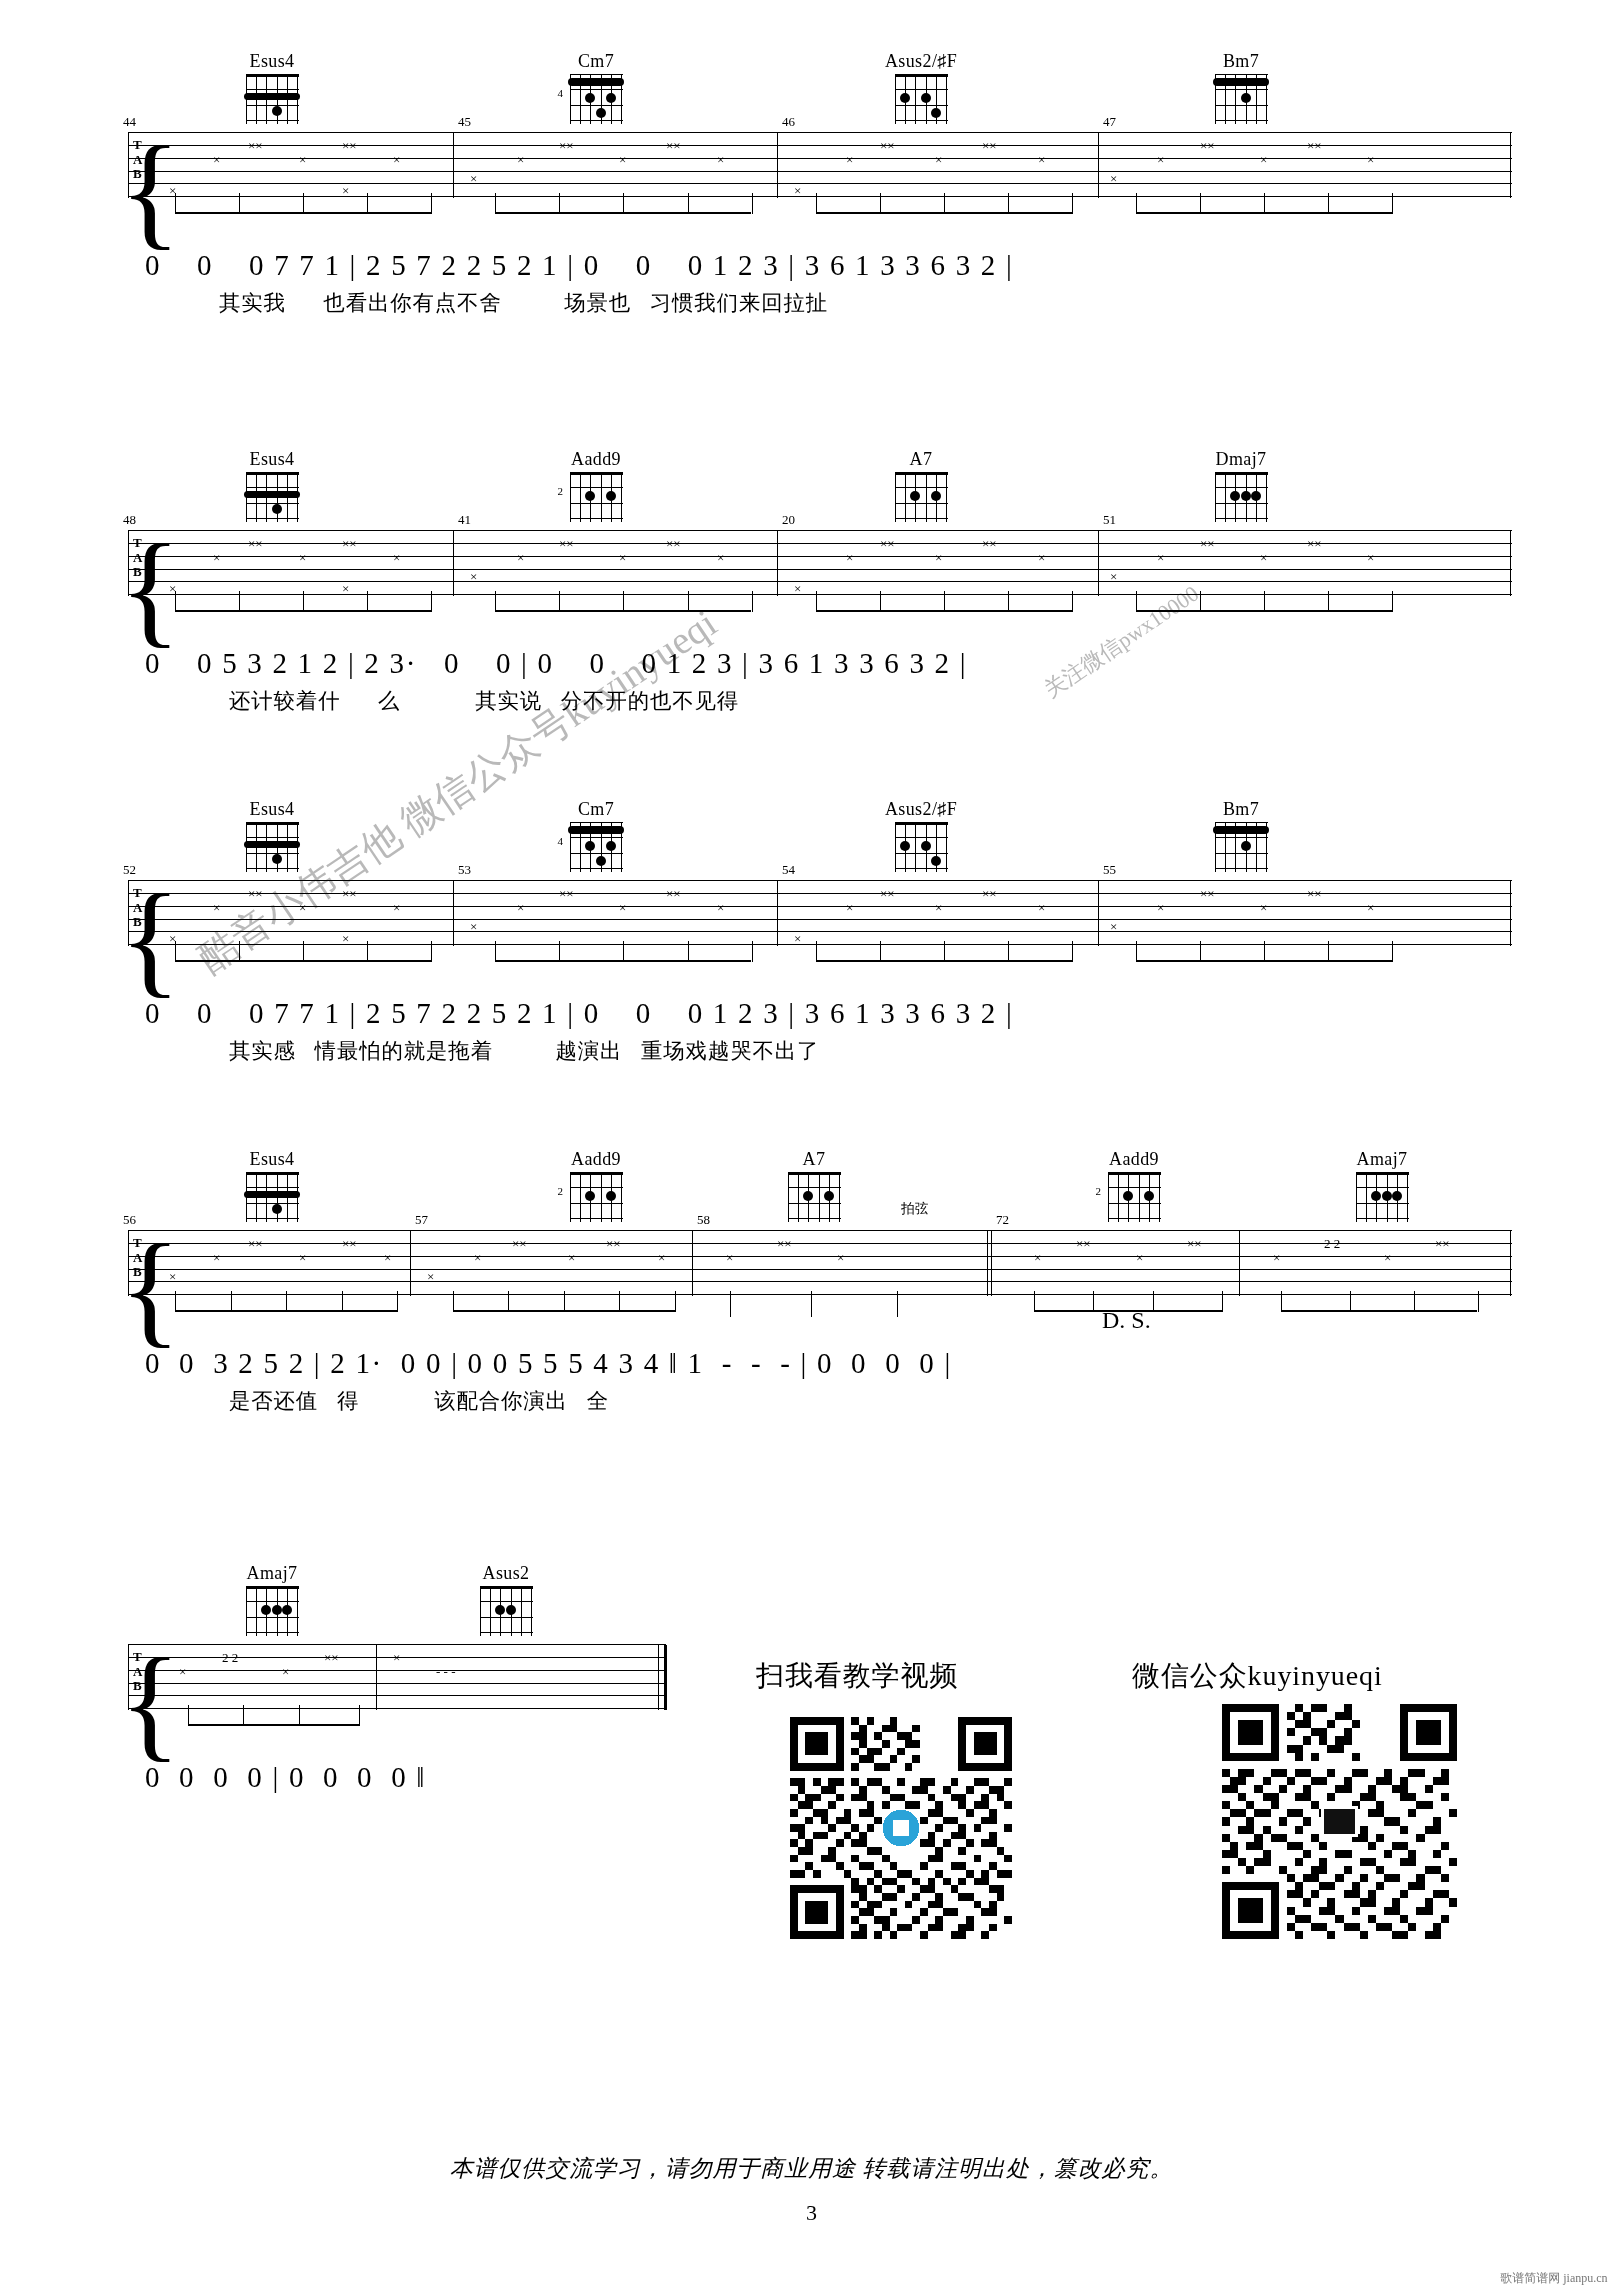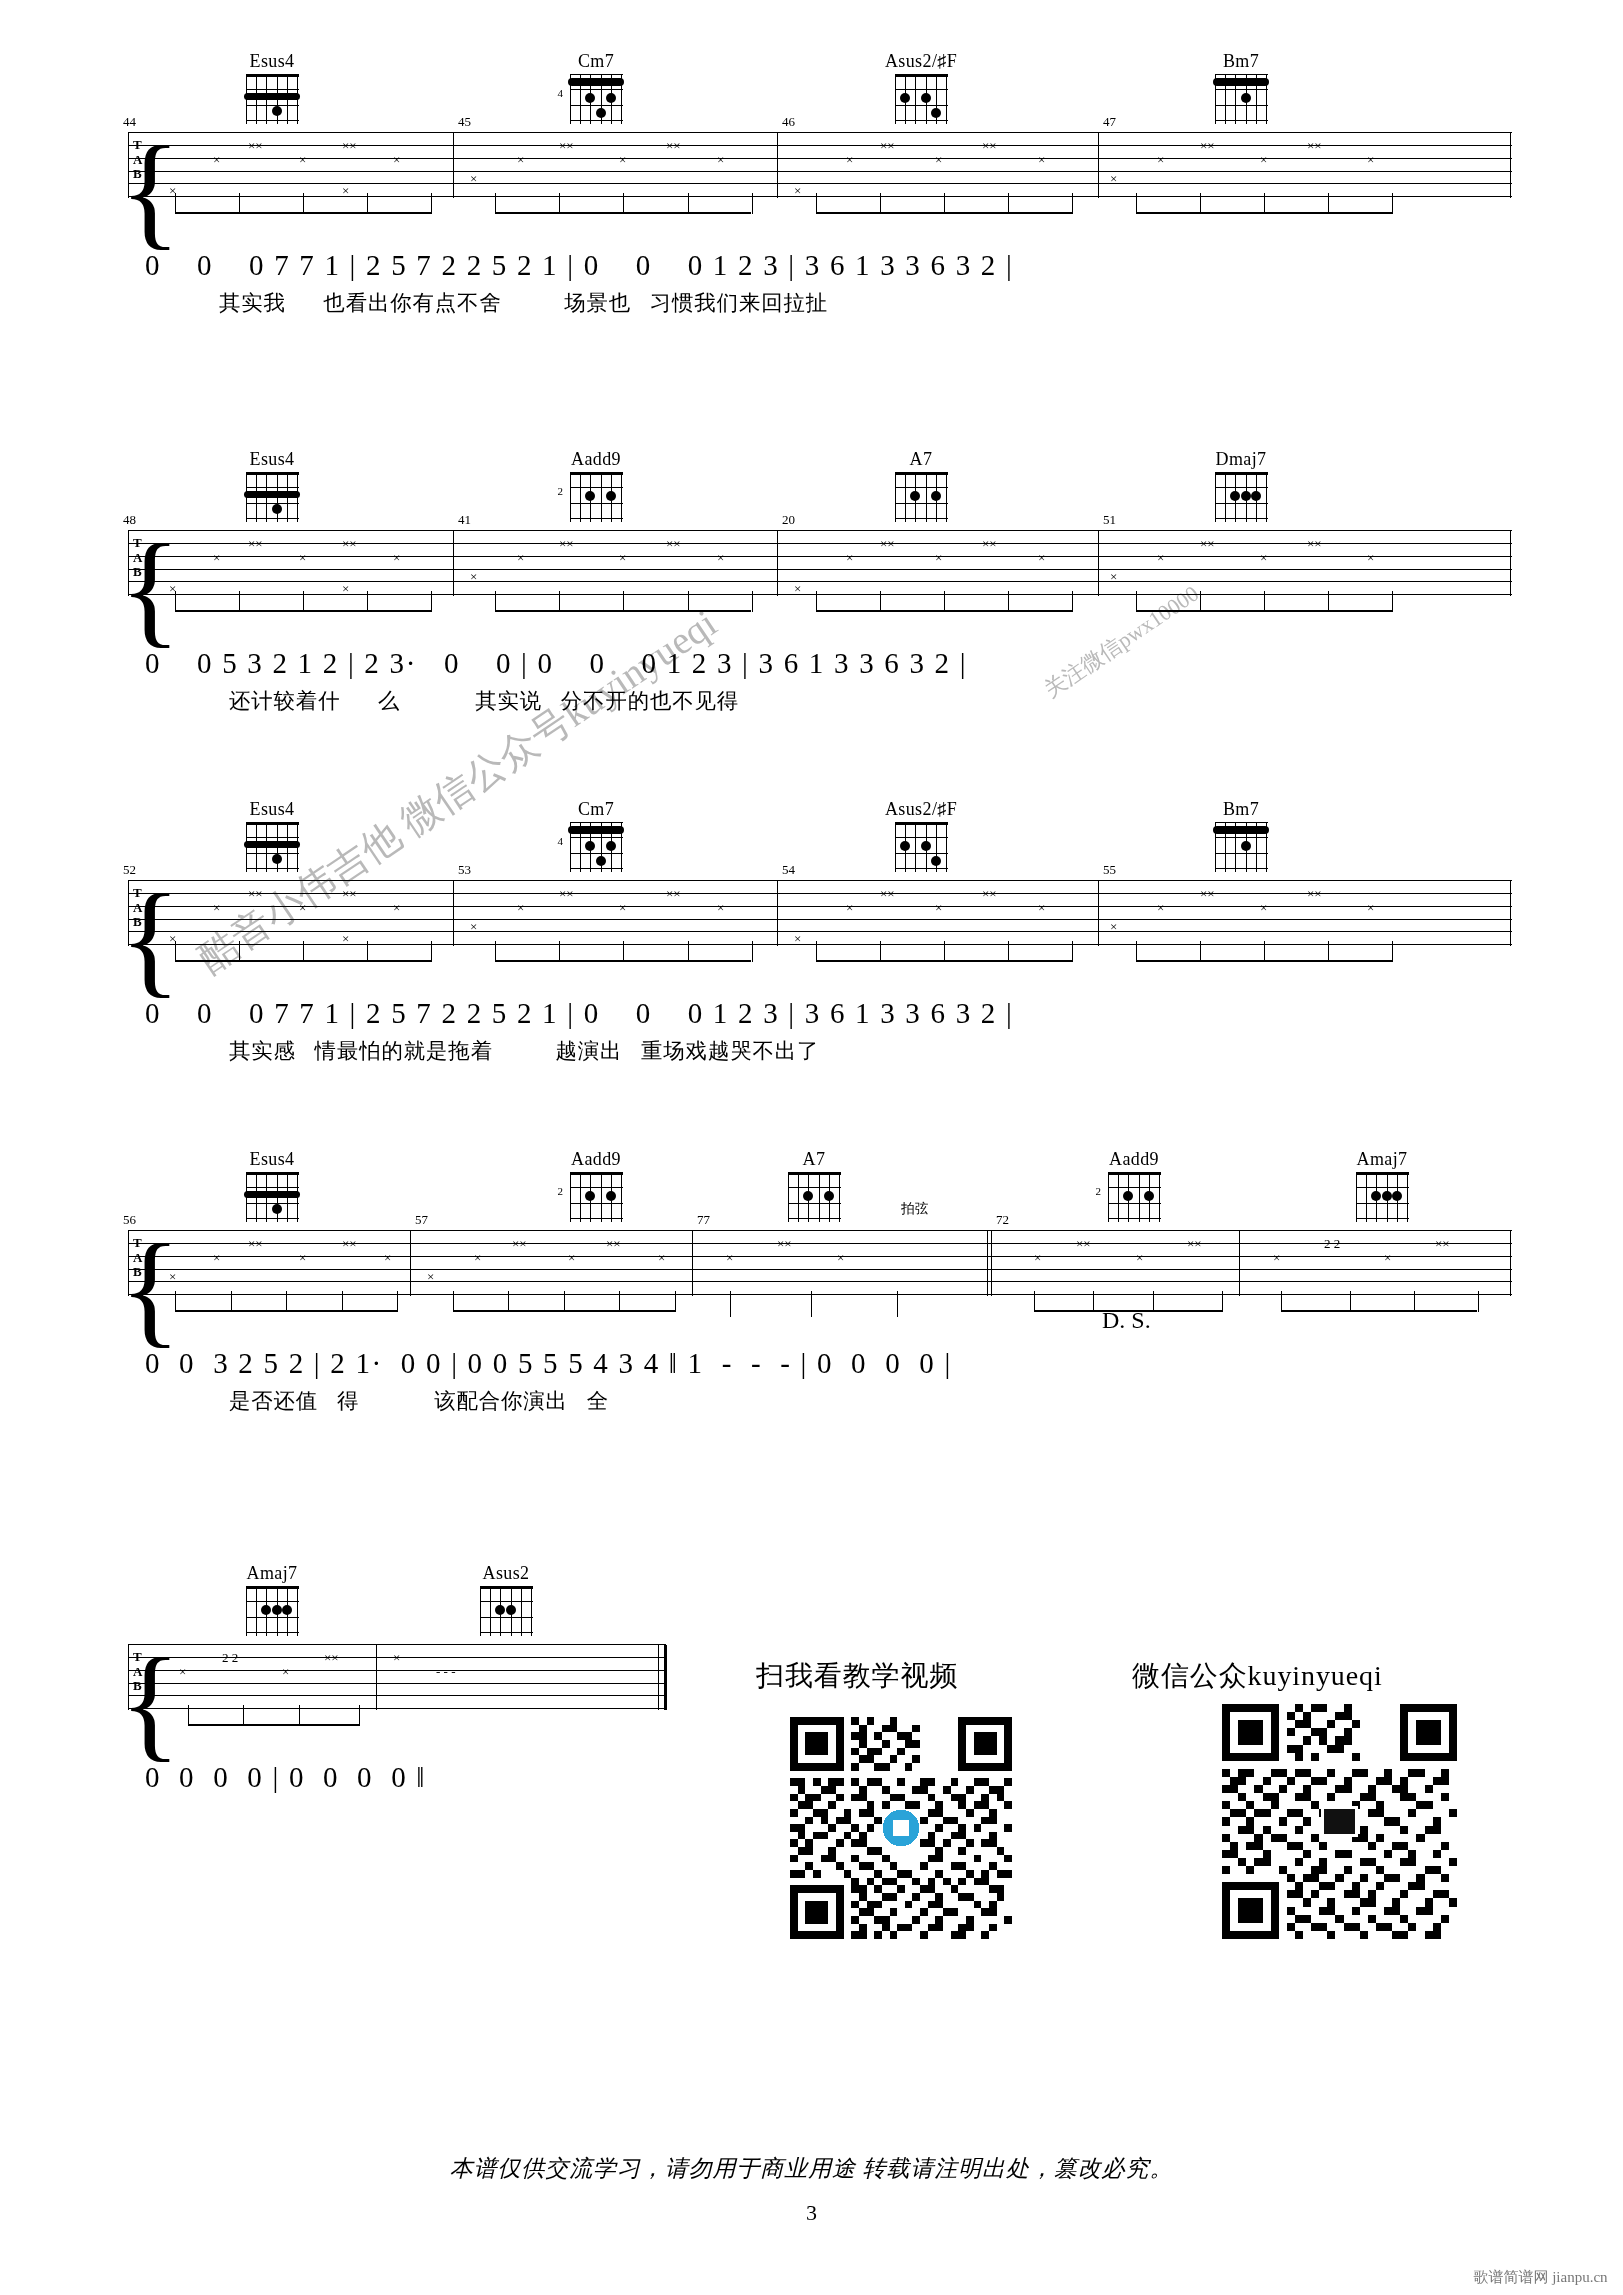--- a/index.html
+++ b/index.html
@@ -39,21 +39,21 @@
 
   
   .wm{position:absolute;color:#b9b9b9;font-family:"Liberation Serif",serif;white-space:nowrap;transform-origin:left bottom;}
 
   
   .qr-head{position:absolute;font-family:"Liberation Serif",serif;font-size:28px;letter-spacing:0.9px;}
   .qr{position:absolute;width:222px;height:222px;background:#fff;}
 
   .footer{position:absolute;width:100%;text-align:center;font-family:"Liberation Serif",serif;font-size:23px;letter-spacing:0.9px;}
   .pageno{position:absolute;width:100%;text-align:center;font-family:"Liberation Serif",serif;font-size:22px;}
-  .sitemark{position:absolute;right:15.4px;bottom:8.5px;font-size:15px;color:#777;font-family:"Liberation Serif",serif;}
+  .sitemark{position:absolute;right:15.4px;bottom:8.5px;font-size:12px;color:#777;font-family:"Liberation Serif",serif;}
 </style>
 </head>
 <body>
 
 <div class="sheet">
 
   <div class="wm" style="left:218px;top:931px;font-size:39px;transform:rotate(-34deg);">酷音小伟吉他 微信公众号kuyinyueqi</div>
   <div class="wm" style="left:1055px;top:675px;font-size:22px;transform:rotate(-34deg);">关注微信pwx10000</div>
 
   <div class="system" style="top:51px;">
@@ -610,21 +610,21 @@
       <div class="barline" style="left:0;top:0;height:65px;"></div>
       <div class="barline" style="left:282px;top:0;height:65px;"></div>
       <div class="barline" style="left:564px;top:0;height:65px;"></div>
       <div class="barline" style="left:859px;top:0;height:65px;"></div>
       <div class="barline" style="left:863px;top:0;height:65px;"></div>
       <div class="barline" style="left:1111px;top:0;height:65px;"></div>
       <div class="barline" style="left:1382px;top:0;height:65px;"></div>
       <div class="tabletters" style="left:5.1px;top:5.1px;">T<br>A<br>B</div>
       <div class="meas-num" style="left:-5.1px;top:-19px;">56</div>
       <div class="meas-num" style="left:287px;top:-19px;">57</div>
-      <div class="meas-num" style="left:569px;top:-19px;">77</div>
+      <div class="meas-num" style="left:569px;top:-19px;">58</div>
       <div class="meas-num" style="left:868px;top:-19px;">72</div>
       <div class="xmark" style="left:41px;top:38px;">×</div>
         <div class="xmark" style="left:85px;top:19px;">×</div>
       <div class="xmark" style="left:120px;top:5.1px;">××</div>
         <div class="xmark" style="left:171px;top:19px;">×</div>
       <div class="xmark" style="left:214px;top:5.1px;">××</div>
         <div class="xmark" style="left:256px;top:19px;">×</div>
       <div class="xmark" style="left:299px;top:38px;">×</div>
         <div class="xmark" style="left:346px;top:19px;">×</div>
       <div class="xmark" style="left:384px;top:5.1px;">××</div>

